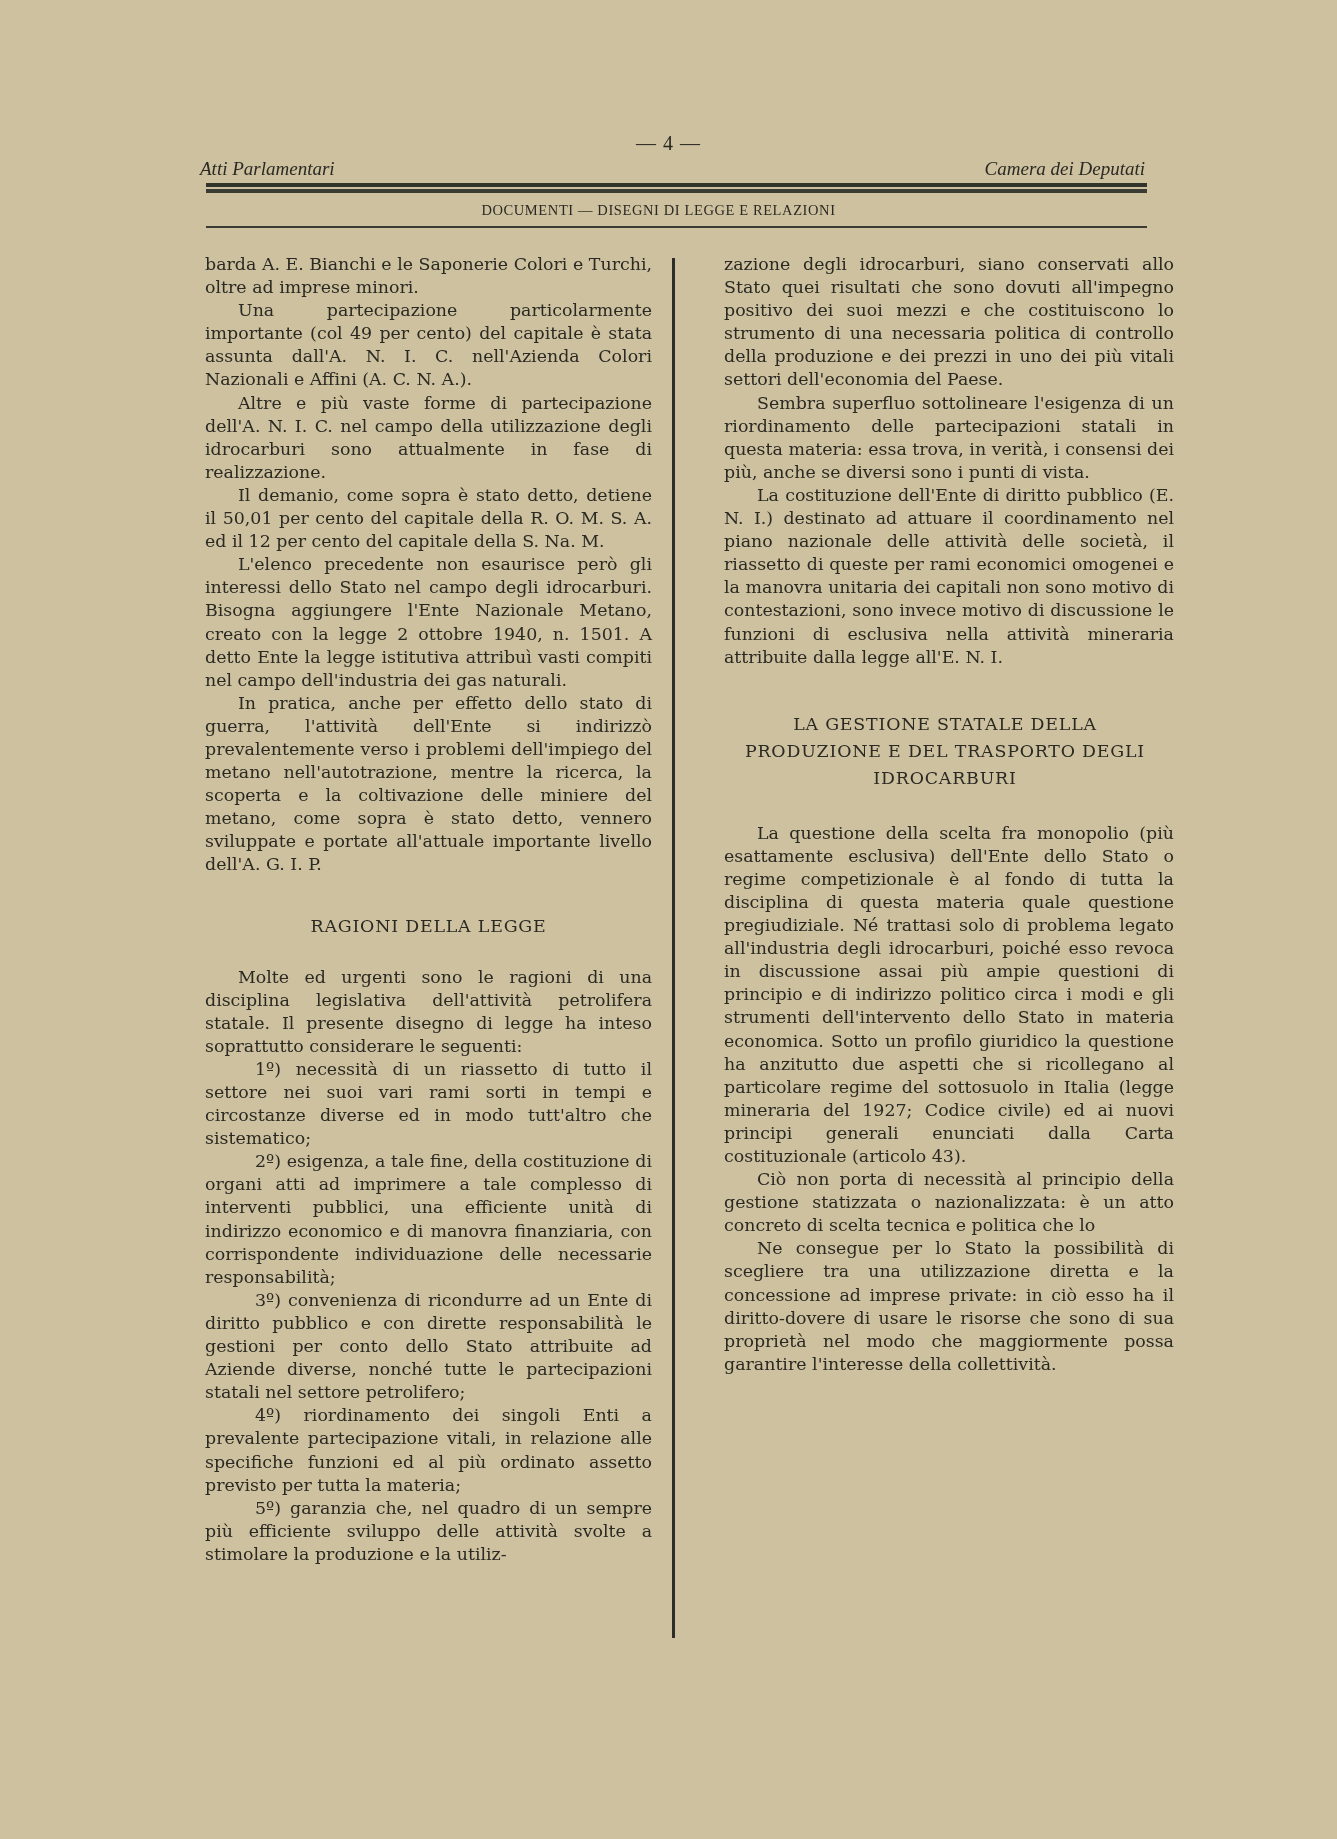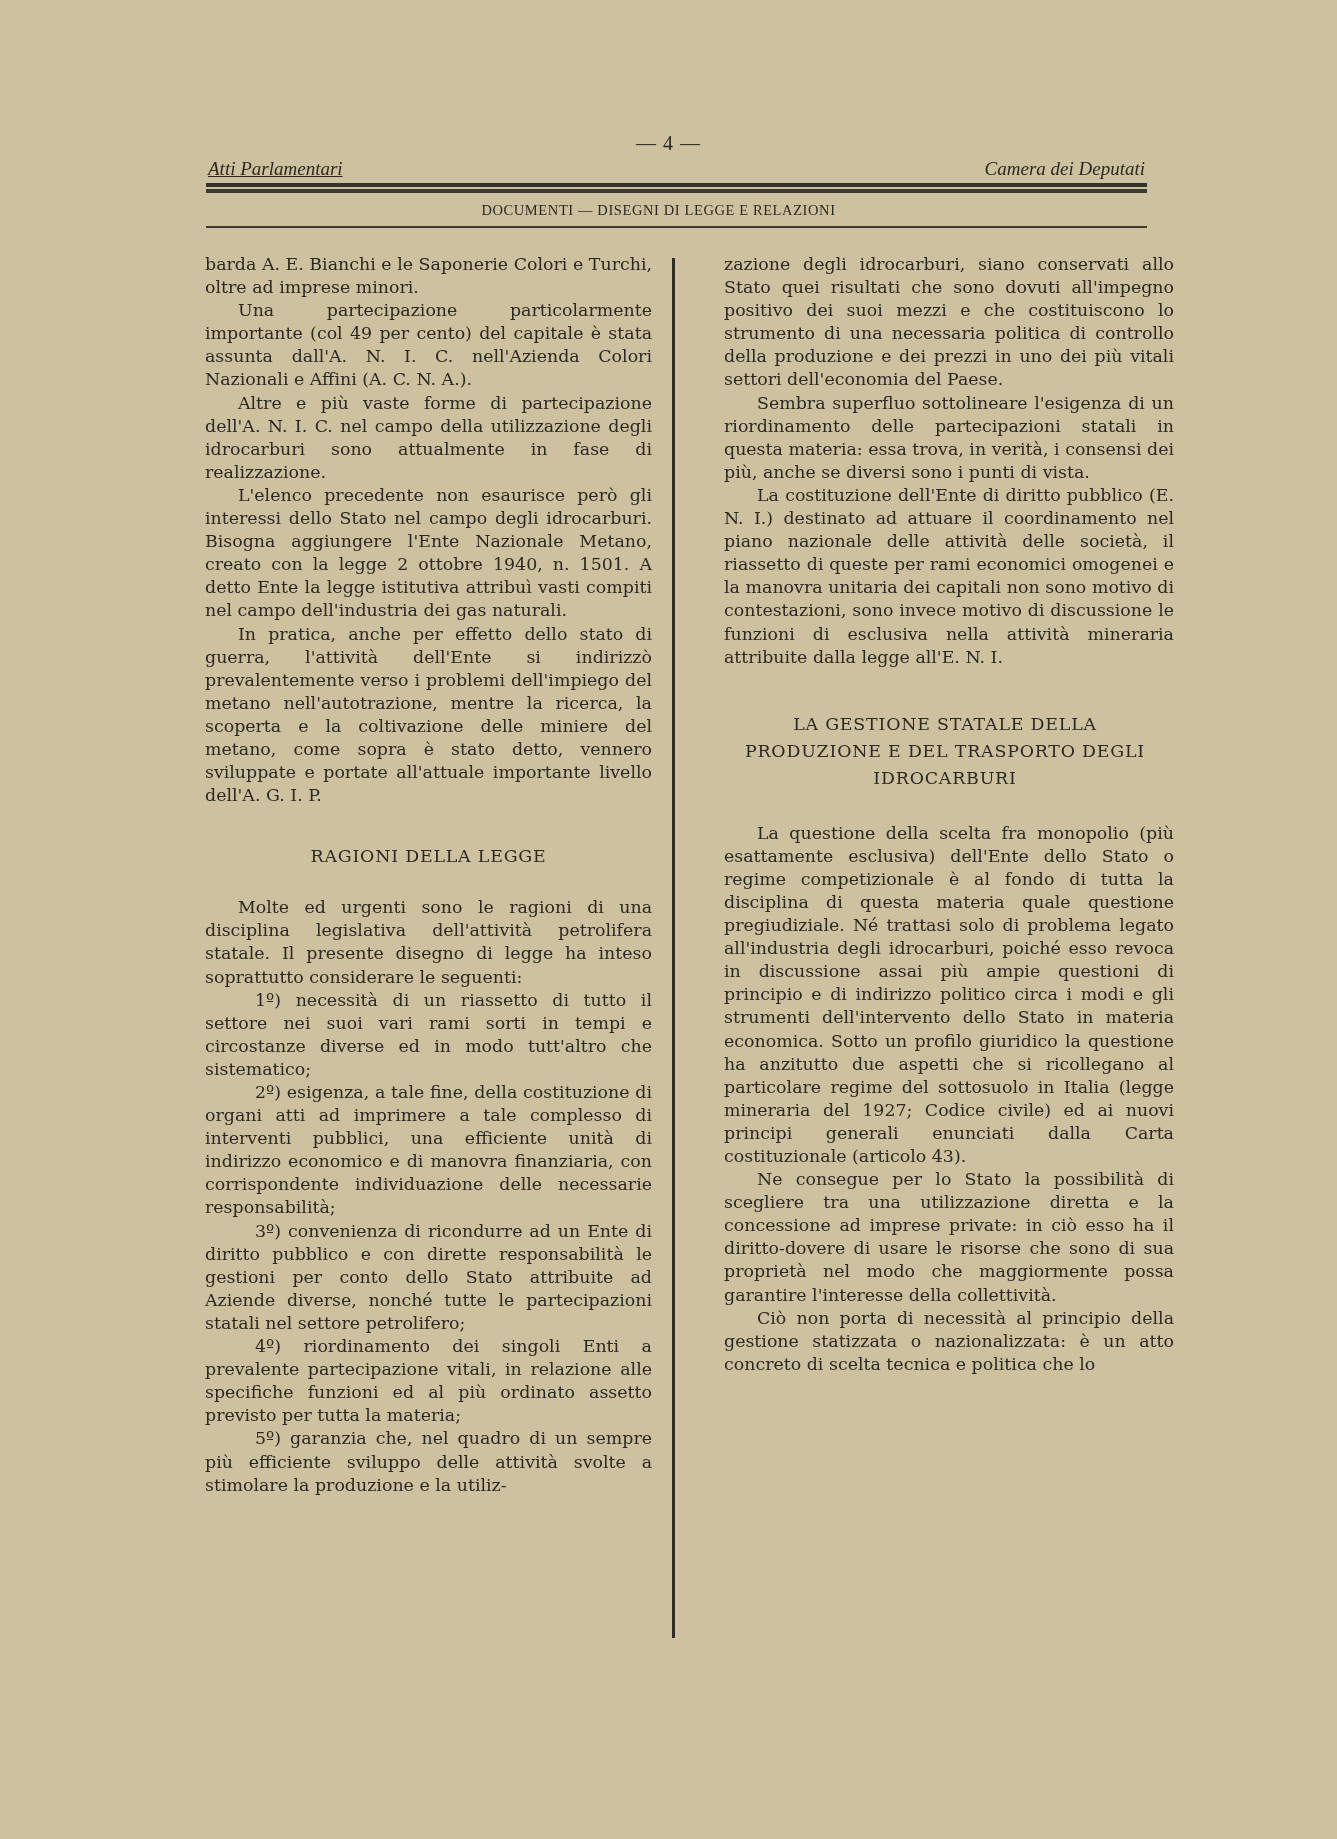--- a/index.html
+++ b/index.html
@@ -13,21 +13,21 @@
   }
   .page-num {
     position: absolute; left: 0; right: 0; top: 132px;
     text-align: center; font-size: 20px; letter-spacing: 1px;
     font-family: "Liberation Serif", serif;
   }
   .hdr-left, .hdr-right {
     position: absolute; top: 158px; font-style: italic;
     font-family: "Liberation Serif", serif; font-size: 19px;
   }
-  .hdr-left { left: 208px; text-decoration: underline; }
+  .hdr-left { left: 200px; }
   .hdr-right { right: 192px; }
   .rule-top {
     position: absolute; left: 206px; right: 190px; top: 183px;
     height: 4px; background: #32342c;
     border-bottom: 2px solid #cec1a0;
     box-shadow: 0 4px 0 0 #3a3c33;
   }
   .subhdr {
     position: absolute; left: 0; right: 0; top: 202px;
     text-align: center; font-family: "Liberation Serif", serif;
@@ -65,20 +65,21 @@
 <div class="hdr-right">Camera dei Deputati</div>
 <div class="rule-top"></div>
 <div class="subhdr">DOCUMENTI — DISEGNI DI LEGGE E RELAZIONI</div>
 <div class="rule-sub"></div>
 
 <div class="col left" id="leftcol">
   <div id="left-pre">
       <p class="p">barda A. E. Bianchi e le Saponerie Colori e Turchi, oltre ad imprese minori.</p>
       <p class="p ind">Una partecipazione particolarmente importante (col 49 per cento) del capitale è stata assunta dall'A. N. I. C. nell'Azienda Colori Nazionali e Affini (A. C. N. A.).</p>
       <p class="p ind">Altre e più vaste forme di partecipazione dell'A. N. I. C. nel campo della utilizzazione degli idrocarburi sono attualmente in fase di realizzazione.</p>
+      <p class="p ind">Il demanio, come sopra è stato detto, detiene il 50,01 per cento del capitale della R. O. M. S. A. ed il 12 per cento del capitale della S. Na. M.</p>
       <p class="p ind">L'elenco precedente non esaurisce però gli interessi dello Stato nel campo degli idrocarburi. Bisogna aggiungere l'Ente Nazionale Metano, creato con la legge 2 ottobre 1940, n. 1501. A detto Ente la legge istitutiva attribuì vasti compiti nel campo dell'industria dei gas naturali.</p>
       <p class="p ind">In pratica, anche per effetto dello stato di guerra, l'attività dell'Ente si indirizzò prevalentemente verso i problemi dell'impiego del metano nell'autotrazione, mentre la ricerca, la scoperta e la coltivazione delle miniere del metano, come sopra è stato detto, vennero sviluppate e portate all'attuale importante livello dell'A. G. I. P.</p>
     </div>
   <div class="heading">RAGIONI DELLA LEGGE</div>
   <div id="left-post">
       <p class="p ind">Molte ed urgenti sono le ragioni di una disciplina legislativa dell'attività petrolifera statale. Il presente disegno di legge ha inteso soprattutto considerare le seguenti:</p>
       <p class="p item">1º) necessità di un riassetto di tutto il settore nei suoi vari rami sorti in tempi e circostanze diverse ed in modo tutt'altro che sistematico;</p>
       <p class="p item">2º) esigenza, a tale fine, della costituzione di organi atti ad imprimere a tale complesso di interventi pubblici, una efficiente unità di indirizzo economico e di manovra finanziaria, con corrispondente individuazione delle necessarie responsabilità;</p>
       <p class="p item">3º) convenienza di ricondurre ad un Ente di diritto pubblico e con dirette responsabilità le gestioni per conto dello Stato attribuite ad Aziende diverse, nonché tutte le partecipazioni statali nel settore petrolifero;</p>
       <p class="p item">4º) riordinamento dei singoli Enti a prevalente partecipazione vitali, in relazione alle specifiche funzioni ed al più ordinato assetto previsto per tutta la materia;</p>
@@ -90,16 +91,16 @@
 
 <div class="col right" id="rightcol">
   <div id="right-pre">
       <p class="p">zazione degli idrocarburi, siano conservati allo Stato quei risultati che sono dovuti all'impegno positivo dei suoi mezzi e che costituiscono lo strumento di una necessaria politica di controllo della produzione e dei prezzi in uno dei più vitali settori dell'economia del Paese.</p>
       <p class="p ind">Sembra superfluo sottolineare l'esigenza di un riordinamento delle partecipazioni statali in questa materia: essa trova, in verità, i consensi dei più, anche se diversi sono i punti di vista.</p>
       <p class="p ind">La costituzione dell'Ente di diritto pubblico (E. N. I.) destinato ad attuare il coordinamento nel piano nazionale delle attività delle società, il riassetto di queste per rami economici omogenei e la manovra unitaria dei capitali non sono motivo di contestazioni, sono invece motivo di discussione le funzioni di esclusiva nella attività mineraria attribuite dalla legge all'E. N. I.</p>
     </div>
   <div class="heading r">LA GESTIONE STATALE DELLA PRODUZIONE E DEL TRASPORTO DEGLI IDROCARBURI</div>
   <div id="right-post">
       <p class="p ind">La questione della scelta fra monopolio (più esattamente esclusiva) dell'Ente dello Stato o regime competizionale è al fondo di tutta la disciplina di questa materia quale questione pregiudiziale. Né trattasi solo di problema legato all'industria degli idrocarburi, poiché esso revoca in discussione assai più ampie questioni di principio e di indirizzo politico circa i modi e gli strumenti dell'intervento dello Stato in materia economica. Sotto un profilo giuridico la questione ha anzitutto due aspetti che si ricollegano al particolare regime del sottosuolo in Italia (legge mineraria del 1927; Codice civile) ed ai nuovi principi generali enunciati dalla Carta costituzionale (articolo 43).</p>
+      <p class="p ind">Ciò non porta di necessità al principio della gestione statizzata o nazionalizzata: è un atto concreto di scelta tecnica e politica che lo</p>
       <p class="p ind">Ne consegue per lo Stato la possibilità di scegliere tra una utilizzazione diretta e la concessione ad imprese private: in ciò esso ha il diritto-dovere di usare le risorse che sono di sua proprietà nel modo che maggiormente possa garantire l'interesse della collettività.</p>
-      <p class="p ind">Ciò non porta di necessità al principio della gestione statizzata o nazionalizzata: è un atto concreto di scelta tecnica e politica che lo</p>
     </div>
 </div>
 
 </body></html>

